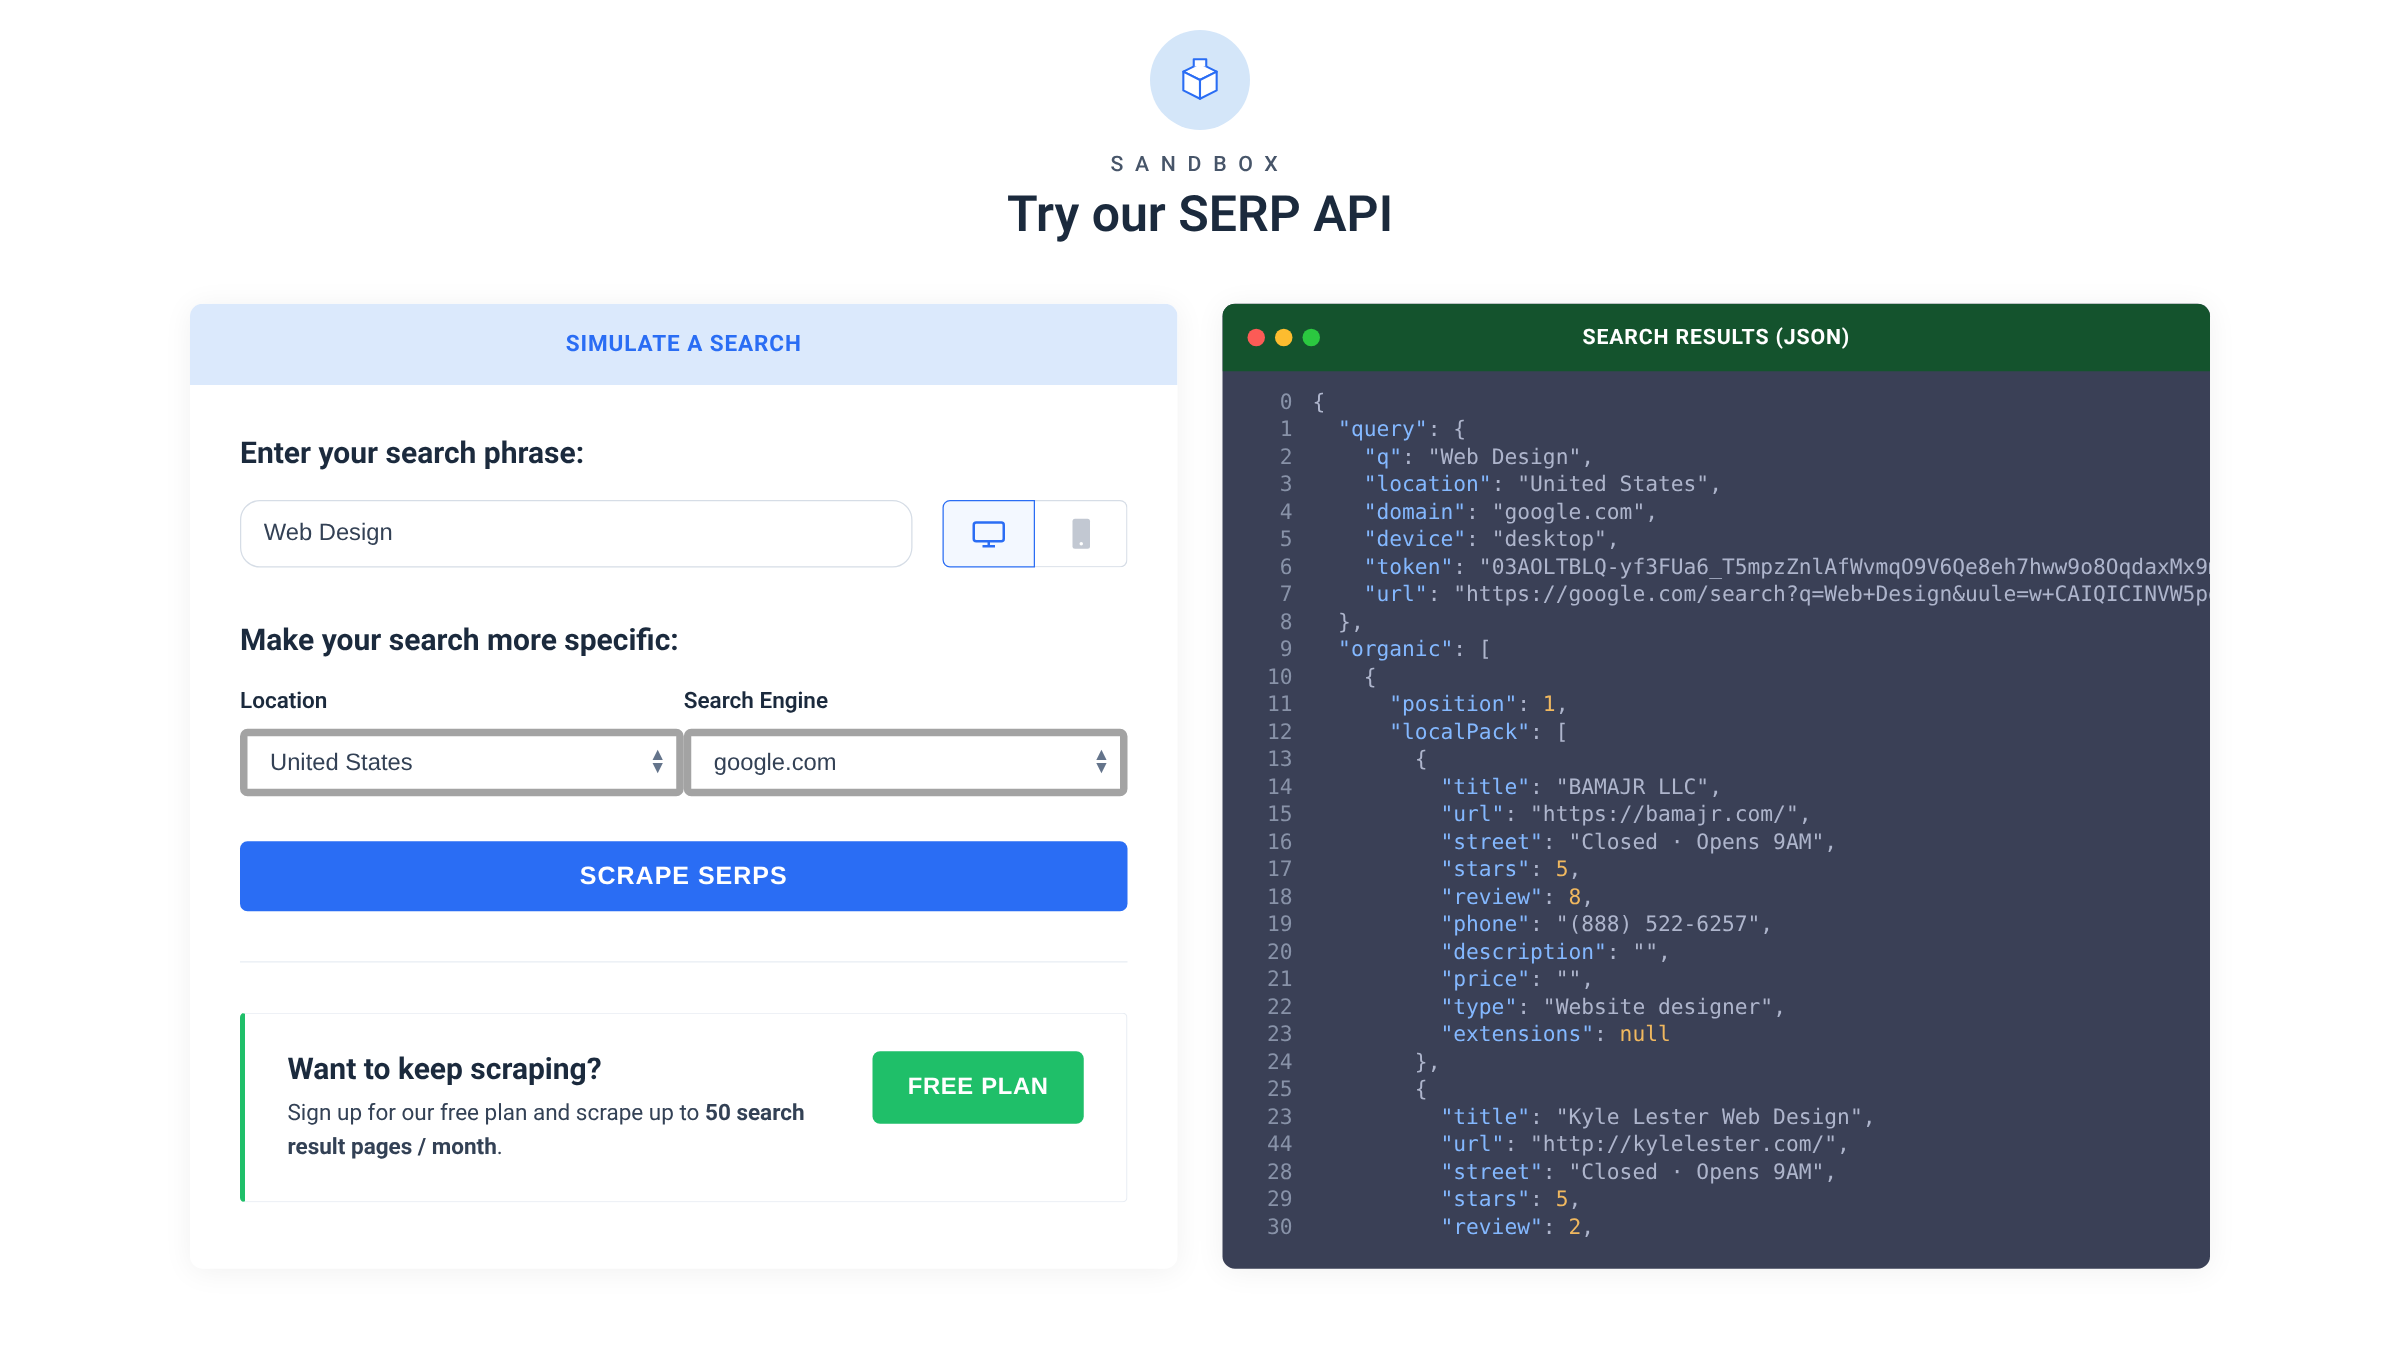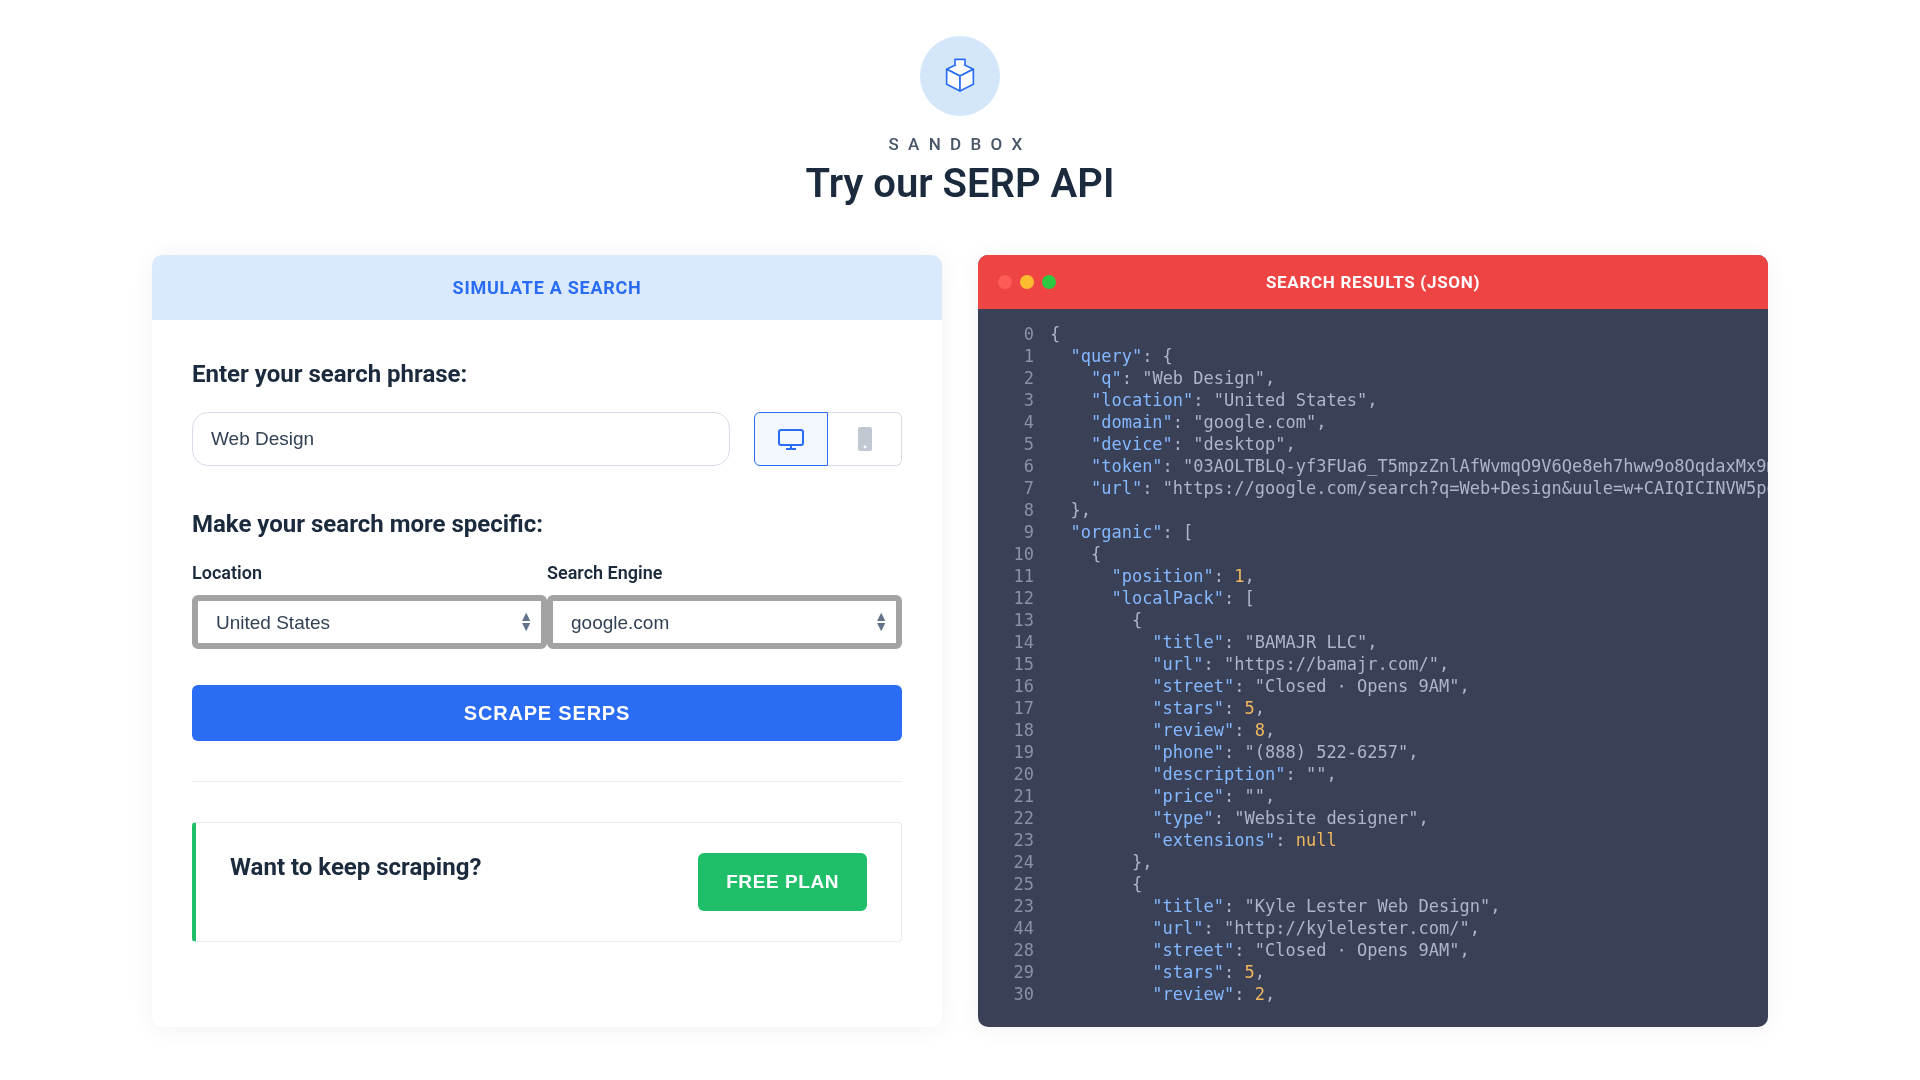--- a/index.html
+++ b/index.html
@@ -6,21 +6,21 @@
 body {
   font-family: -apple-system, BlinkMacSystemFont, "Segoe UI", Roboto, Helvetica, Arial, sans-serif;
   background: #fff;
   width: 1920px;
   height: 1080px;
   overflow: hidden;
   color: #1a2233;
 }
 .hero {
   text-align: center;
-  padding-top: 36px;
+  padding-top: 24px;
 }
 .hero-icon {
   width: 80px;
   height: 80px;
   border-radius: 50%;
   background: #d4e6f9;
   margin: 0 auto 18px;
   display: flex;
   align-items: center;
   justify-content: center;
@@ -165,21 +165,21 @@
   border-radius: 6px;
   padding: 18px 28px;
   font-size: 19px;
   font-weight: 700;
   letter-spacing: 0.03em;
   cursor: pointer;
 }
 
 .card-right { background: #3a4056; height: 772px; display: flex; flex-direction: column; }
 .right-header {
-  background: #ef4444;
+  background: #14532d;
   padding: 14px 20px;
   display: flex;
   align-items: center;
   position: relative;
   flex-shrink: 0;
   height: 54px;
 }
 .traffic { display: flex; gap: 8px; }
 .dot { width: 14px; height: 14px; border-radius: 50%; }
 .dot.red { background: #fc5b56; }
@@ -286,20 +286,23 @@
           </div>
         </div>
       </div>
 
       <button class="primary-btn">SCRAPE SERPS</button>
       <div class="divider"></div>
 
       <div class="promo">
         <div class="promo-text">
           <div class="promo-title">Want to keep scraping?</div>
+          <div class="promo-sub">
+            <span>Sign up for our free plan and scrape up to </span><strong>50 search result pages / month</strong><span>.</span>
+          </div>
         </div>
         <button class="promo-btn">FREE PLAN</button>
       </div>
     </div>
   </div>
 
   <div class="card card-right">
     <div class="right-header">
       <div class="traffic">
         <div class="dot red"></div>

